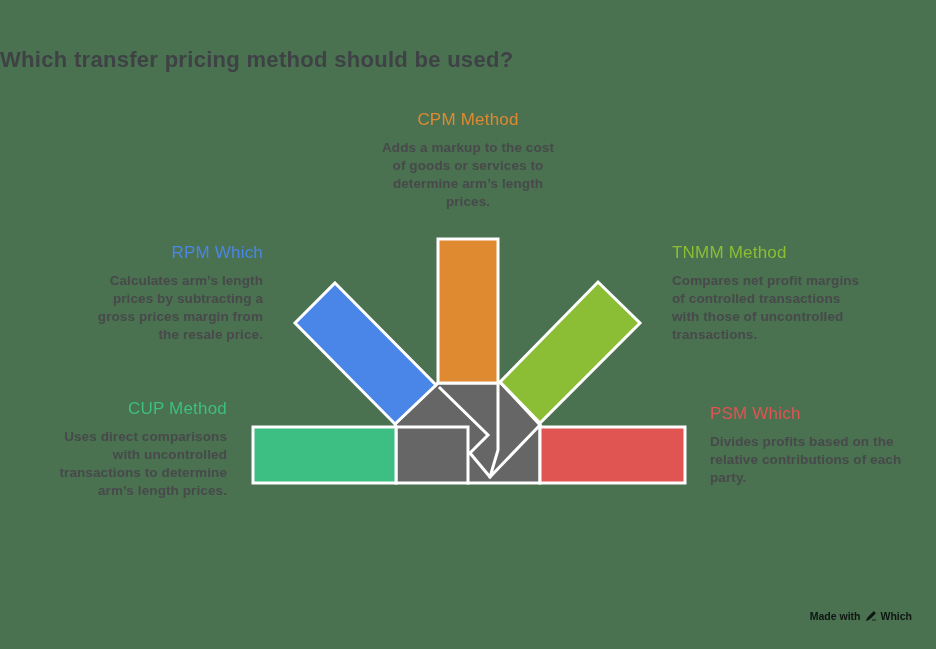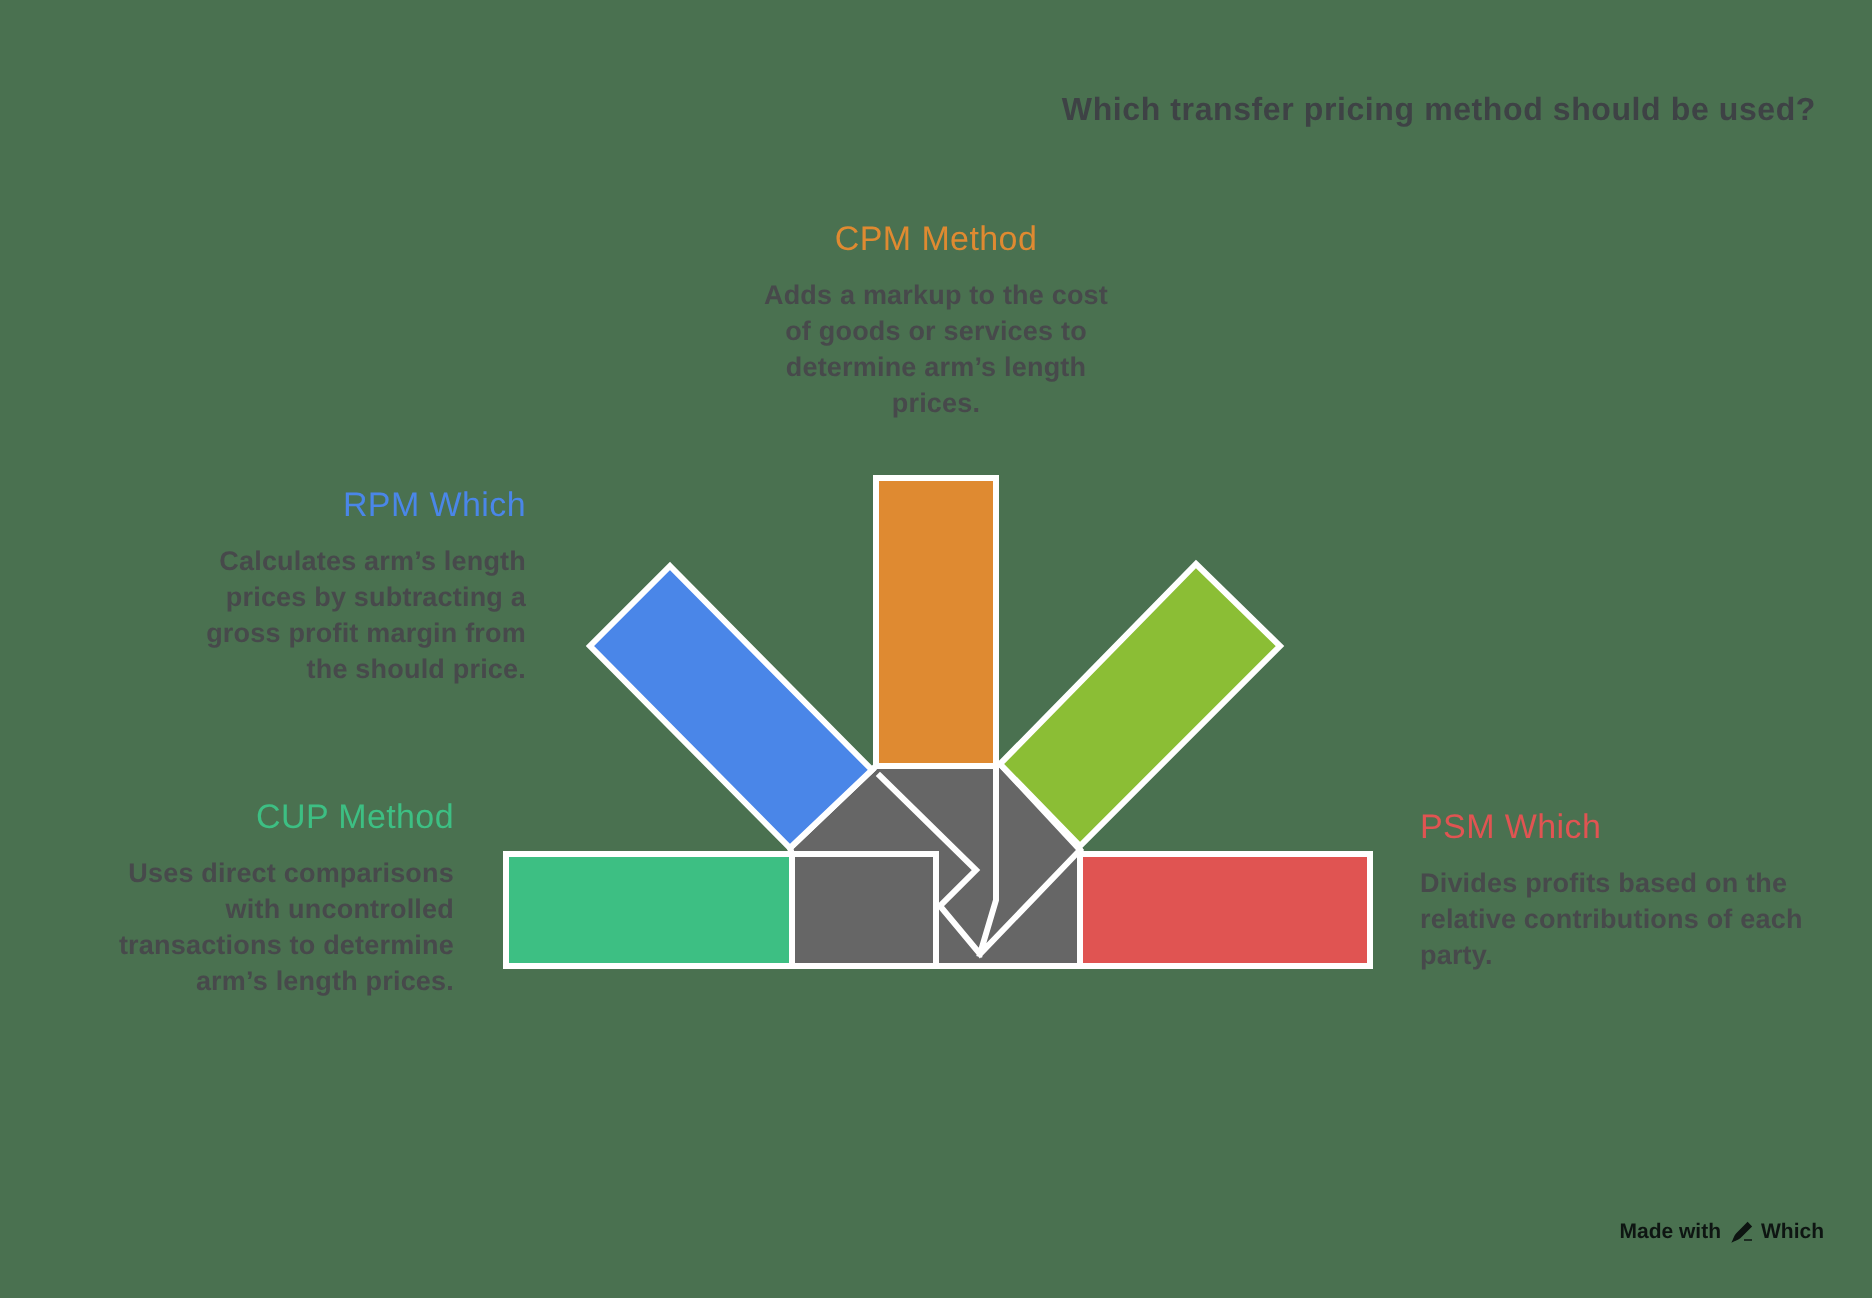--- a/index.html
+++ b/index.html
@@ -4,22 +4,22 @@
 <style>
   html,body{margin:0;padding:0;}
   .canvas{
     position:relative;
     width:936px;height:649px;
     overflow:hidden;
     font-family:"Liberation Sans",sans-serif;
   }
   .title{
     position:absolute;top:47px;left:0;width:908px;
-    text-align:right;
-    font-size:16px;font-weight:700;letter-spacing:.3px;
+    text-align:left;
+    font-size:22px;font-weight:700;letter-spacing:.3px;
     margin:0;
   }
   svg.diagram{position:absolute;left:0;top:0;}
   .method{position:absolute;}
   .method .m-head{
     font-size:17px;font-weight:400;letter-spacing:.2px;
     margin:0 0 9px 0;
   }
   .method .m-body{
     font-size:13.5px;font-weight:700;line-height:18px;letter-spacing:.1px;
@@ -57,23 +57,27 @@
 
   <h1 class="title" style="color: rgb(62, 66, 69);">Which transfer pricing method should be used?</h1>
 
   <div class="method m-cpm">
     <div class="m-head" style="color: rgb(223, 138, 49);">CPM Method</div>
     <p class="m-body" style="color: rgb(71, 73, 75);">Adds a markup to the cost of goods or services to determine arm’s length prices.</p>
   </div>
 
   <div class="method m-rpm">
     <div class="m-head" style="color: rgb(74, 134, 232);">RPM Which</div>
-    <p class="m-body" style="color: rgb(71, 73, 75);">Calculates arm’s length prices by subtracting a gross profit margin from the should price.</p>
+    <p class="m-body" style="color: rgb(71, 73, 75);">Calculates arm’s length prices by subtracting a gross prices margin from the resale price.</p>
   </div>
 
+  <div class="method m-tnmm">
+    <div class="m-head" style="color: rgb(139, 190, 53);">TNMM Method</div>
+    <p class="m-body" style="color: rgb(71, 73, 75);">Compares net profit margins of controlled transactions with those of uncontrolled transactions.</p>
+  </div>
 
   <div class="method m-cup">
     <div class="m-head" style="color: rgb(61, 191, 131);">CUP Method</div>
     <p class="m-body" style="color: rgb(71, 73, 75);">Uses direct comparisons with uncontrolled transactions to determine arm’s length prices.</p>
   </div>
 
   <div class="method m-psm">
     <div class="m-head" style="color: rgb(224, 84, 82);">PSM Which</div>
     <p class="m-body" style="color: rgb(71, 73, 75);">Divides profits based on the relative contributions of each party.</p>
   </div>

